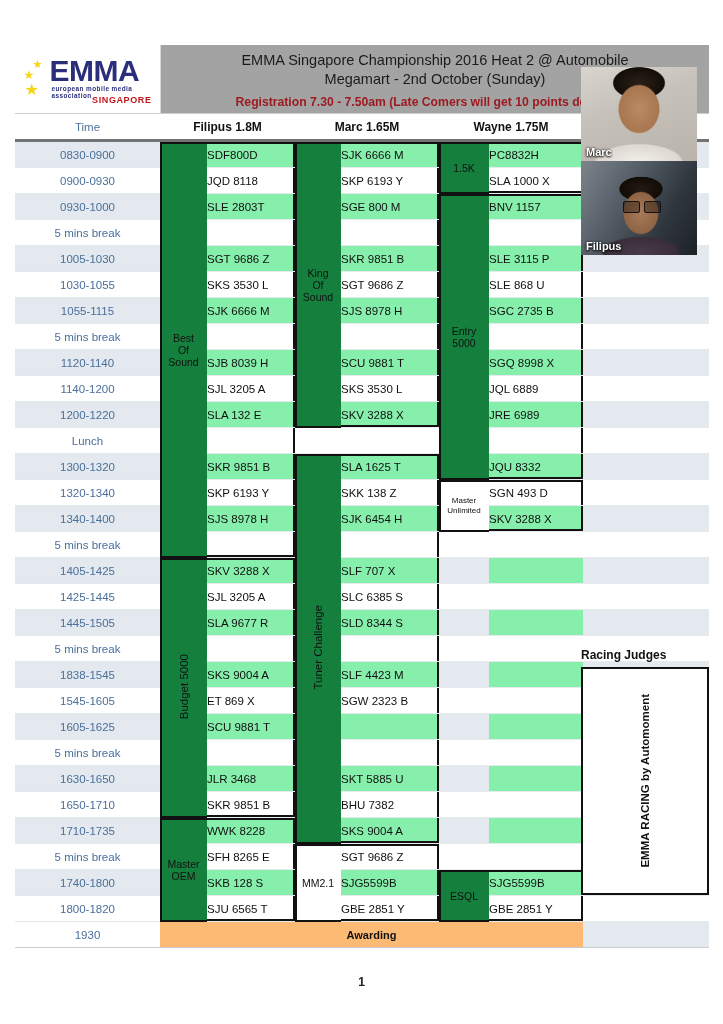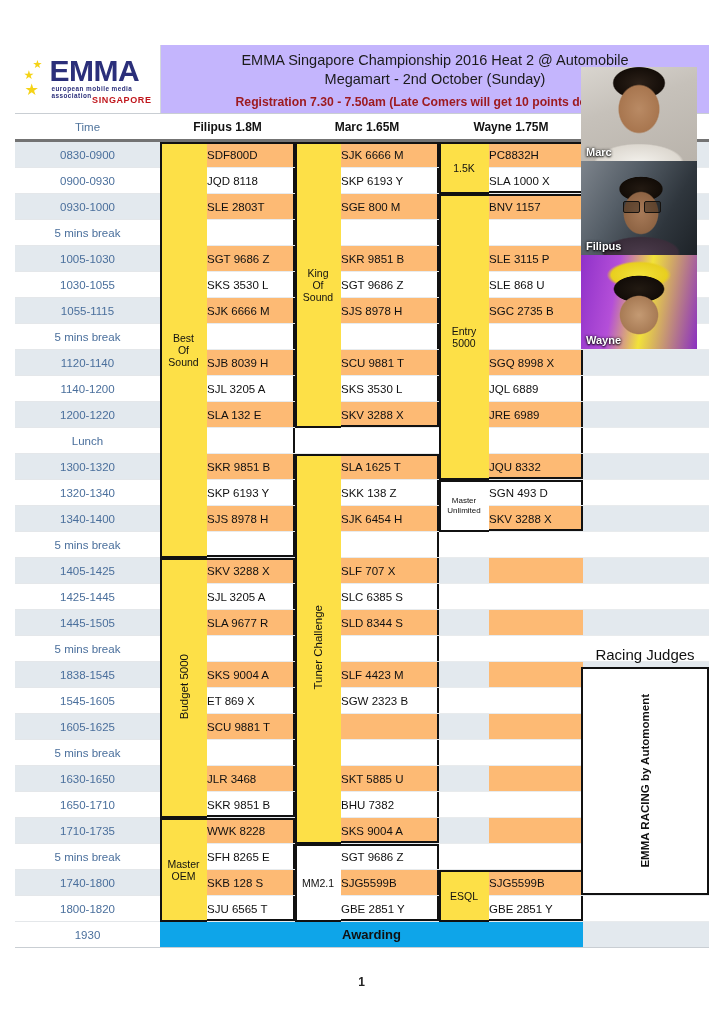--- a/index.html
+++ b/index.html
@@ -25,21 +25,21 @@
   .logo .word{
     position:absolute;left:28px;top:5px;font-weight:bold;font-size:30px;letter-spacing:-0.5px;
     color:#2b2f7a;font-family:Liberation Sans, sans-serif;
   }
   .logo .sub{
     position:absolute;left:30px;top:36px;font-size:6.4px;color:#2b2f7a;letter-spacing:0.45px;font-weight:bold;
   }
   .logo .sg{
     position:absolute;right:2px;top:46px;font-size:9px;color:#c0161c;font-weight:bold;letter-spacing:0.6px;
   }
-  .titlecell{flex:1;padding:6px 6px 4px 6px;text-align:center;background:#c4b5fd;}
+  .titlecell{flex:1;padding:6px 6px 4px 6px;text-align:center;background:#a3a3a3;}
   .titlecell .t1{font-size:14.5px;color:#1b1b1b;line-height:19px;font-weight:normal;}
   .titlecell .t2{font-size:12.2px;color:#9d1b20;font-weight:bold;margin-top:6px;}
 
   
   table.grid{border-collapse:collapse;width:694px;table-layout:fixed;}
   table.grid td{padding:0;vertical-align:middle;height:25px;}
   .col-time{width:145px;}
   .col-cat-f{width:47px;}
   .col-car-f{width:88px;}
   .col-cat-m{width:46px;}
@@ -52,24 +52,24 @@
   .hdr{height:22px;}
   .hdr td{height:22px;border-bottom:3px solid #737373;}
   .th-time{color:#50749c;font-size:11.5px;text-align:center;}
   .th-name{color:#111;font-size:12px;font-weight:bold;text-align:center;}
 
   .tcell{color:#4a6f9c;font-size:11.5px;text-align:center;border-bottom:1px solid #e4e7ea;}
   .tcell.shade{background:#e3e9ee;}
   .tcell.plain{background:#ffffff;}
 
   .ccell{font-size:11.5px;color:#111;padding-left:8px;border-bottom:1px solid #e8ebed;}
-  .ccell.shade{background:#fdba74;}
+  .ccell.shade{background:#86efac;}
   .ccell.plain{background:#ffffff;}
   .catcell{font-size:10.5px;color:#111;text-align:center;line-height:12px;}
-  .catcell.shade{background:#fde047;}
+  .catcell.shade{background:#15803d;}
   .catcell.plain{background:#ffffff;}
   .catcell.small{font-size:8px;line-height:9.5px;}
   .vert{writing-mode:vertical-rl;transform:rotate(180deg);font-size:11.5px;color:#111;white-space:nowrap;}
 
   .bg-shade{background:#e3e9ee;}
   .bg-plain{background:#ffffff;}
   .empty{border-bottom:1px solid #e8ebed;}
 
   
   .bt{box-shadow: inset 0 2px 0 0 #111;}
@@ -102,29 +102,29 @@
       linear-gradient(120deg,#7d848c 0%,#565f68 35%,#2f363d 70%,#1d2227 100%);}
   .pB .glasses{position:absolute;left:42px;top:40px;width:38px;height:10px;}
   .pB .glasses i{position:absolute;top:0;width:15px;height:10px;border:1.6px solid #15120f;border-radius:2px;background:rgba(10,8,6,.35);}
   .pB .glasses i:first-child{left:0;} .pB .glasses i:last-child{left:21px;}
   .pC{background:
       radial-gradient(ellipse 30px 30px at 58px 60px,#c49a73 0%,#a87b55 62%,rgba(168,123,85,0) 66%),
       radial-gradient(ellipse 34px 18px at 58px 34px,#221a12 0%,#120c08 72%,rgba(18,12,8,0) 76%),
       radial-gradient(ellipse 46px 20px at 58px 20px,#f2e23a 0%,#e8cf1f 60%,rgba(232,207,31,0) 70%),
       linear-gradient(100deg,#8f31c9 0%,#b44fd8 30%,#f2e23a 55%,#8a2fc2 100%);}
 
-  .judges-title{text-align:center;font-size:15px;font-weight:normal;color:#111;}
+  .judges-title{text-align:left;font-size:12px;font-weight:bold;color:#111;}
   .judgebox{border:2px solid #111;background:#fff;}
   .judgebox .vtxt{
     writing-mode:vertical-rl;transform:rotate(180deg);
     font-size:11.5px;font-weight:bold;color:#111;white-space:nowrap;
   }
 
   .awardrow td{height:26px;border-bottom:1px solid #c9ced3;margin-top:40px;}
-  .award{background:#0ea5e9;text-align:center;font-weight:bold;font-size:13px;color:#111;}
+  .award{background:#fdba74;text-align:center;font-weight:bold;font-size:11px;color:#111;}
 
   .pagenum{position:absolute;left:0;top:975px;width:723px;text-align:center;font-size:12px;font-weight:bold;color:#222;}
 </style>
 </head>
 <body>
 
 <div class="sheet">
 
   <div class="topband">
     <div class="logocell">
@@ -444,23 +444,20 @@
     <div class="photo pA">
       <span class="nm">Marc</span>
     </div>
     <div class="photo pB">
       <span class="glasses">
           <i></i>
           <i></i>
         </span>
       <span class="nm">Filipus</span>
     </div>
-    <div class="photo pC">
-      <span class="nm">Wayne</span>
-    </div>
   </div>
 
   <div class="photowrap" style="top:598px;">
     <div class="judges-title" style="height:24px;line-height:24px;">Racing Judges</div>
     <div class="judgebox" style="height:224px;display:flex;align-items:center;justify-content:center;">
       <span class="vtxt">EMMA RACING by Automoment</span>
     </div>
   </div>
 
 </div>

